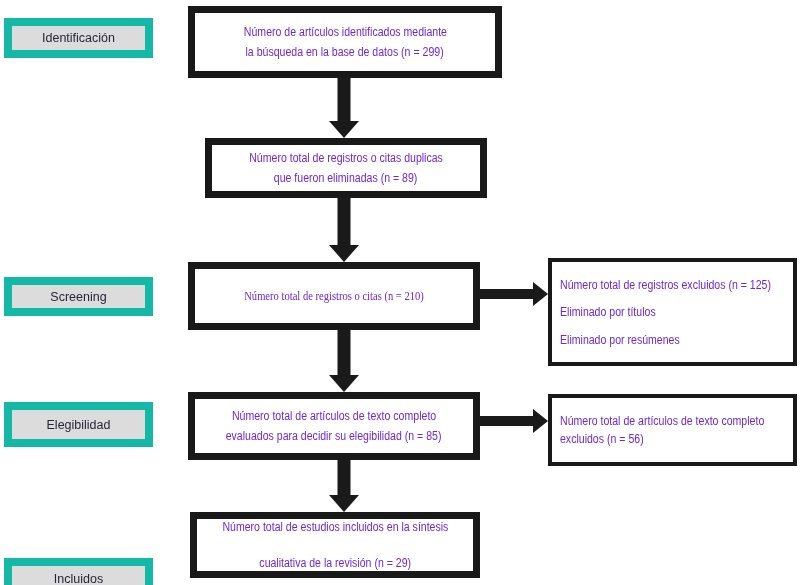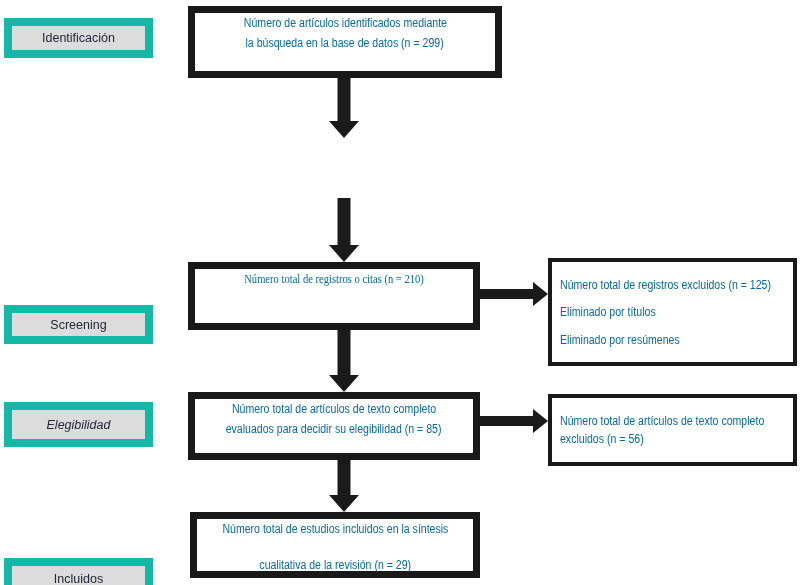--- a/index.html
+++ b/index.html
@@ -20,36 +20,37 @@
     background: #dcdcdc;
     border: 8px solid #14b8a6;
     box-sizing: border-box;
     display: flex;
     align-items: center;
     justify-content: center;
     font-size: 12.5px;
     color: #26263a;
   }
   .sl1 { top: 18px;  height: 40px; }
-  .sl2 { top: 277px; height: 39px; margin-top: 28px; }
-  .sl3 { top: 402px; height: 45px; font-style: italic; }
+  .sl2 { top: 277px; height: 39px; }
+  .sl3 { top: 402px; height: 45px; }
   .sl4 { top: 526px; height: 42px; margin-top: 32px; }
 
   
   .flow-box {
     position: absolute;
     background: #ffffff;
     border: 7px solid #191919;
     box-sizing: border-box;
     display: flex;
     flex-direction: column;
     align-items: center;
+    justify-content: center;
     text-align: center;
     font-size: 12px;
-    color: #0369a1;
+    color: #6d28d9;
   }
   .flow-box .line {
     white-space: nowrap;
     transform: scaleX(0.88);
     transform-origin: center center;
     line-height: 20px;
   }
   .fb1 { left: 188px; top: 6px;   width: 314px; height: 72px; }
   .fb2 { left: 205px; top: 138px; width: 282px; height: 60px; }
   .fb3 { left: 188px; top: 262px; width: 292px; height: 68px; font-family: Liberation Serif, serif; }
@@ -59,21 +60,21 @@
   
   .side-box {
     position: absolute;
     background: #ffffff;
     border: 4px solid #191919;
     box-sizing: border-box;
     display: flex;
     flex-direction: column;
     justify-content: space-evenly;
     font-size: 12px;
-    color: #0369a1;
+    color: #6d28d9;
     padding: 4px 8px;
   }
   .side-box .line {
     white-space: nowrap;
     transform: scaleX(0.88);
     transform-origin: left center;
     line-height: 18px;
   }
   .sb1 { left: 548px; top: 258px; width: 249px; height: 108px; }
   .sb2 { left: 548px; top: 394px; width: 249px; height: 72px;  justify-content: center; }
@@ -136,20 +137,24 @@
   </div>
   <div class="stage-label sl4">
     <span>Incluidos</span>
   </div>
 
   <div class="flow-box fb1">
     <div class="line">Número de artículos identificados mediante</div>
     <div class="line">la búsqueda en la base de datos (n = 299)</div>
   </div>
 
+  <div class="flow-box fb2">
+    <div class="line">Número total de registros o citas duplicas</div>
+    <div class="line">que fueron eliminadas (n = 89)</div>
+  </div>
 
   <div class="flow-box fb3">
     <div class="line">Número total de registros o citas (n = 210)</div>
   </div>
 
   <div class="flow-box fb4">
     <div class="line">Número total de artículos de texto completo</div>
     <div class="line">evaluados para decidir su elegibilidad (n = 85)</div>
   </div>
 

